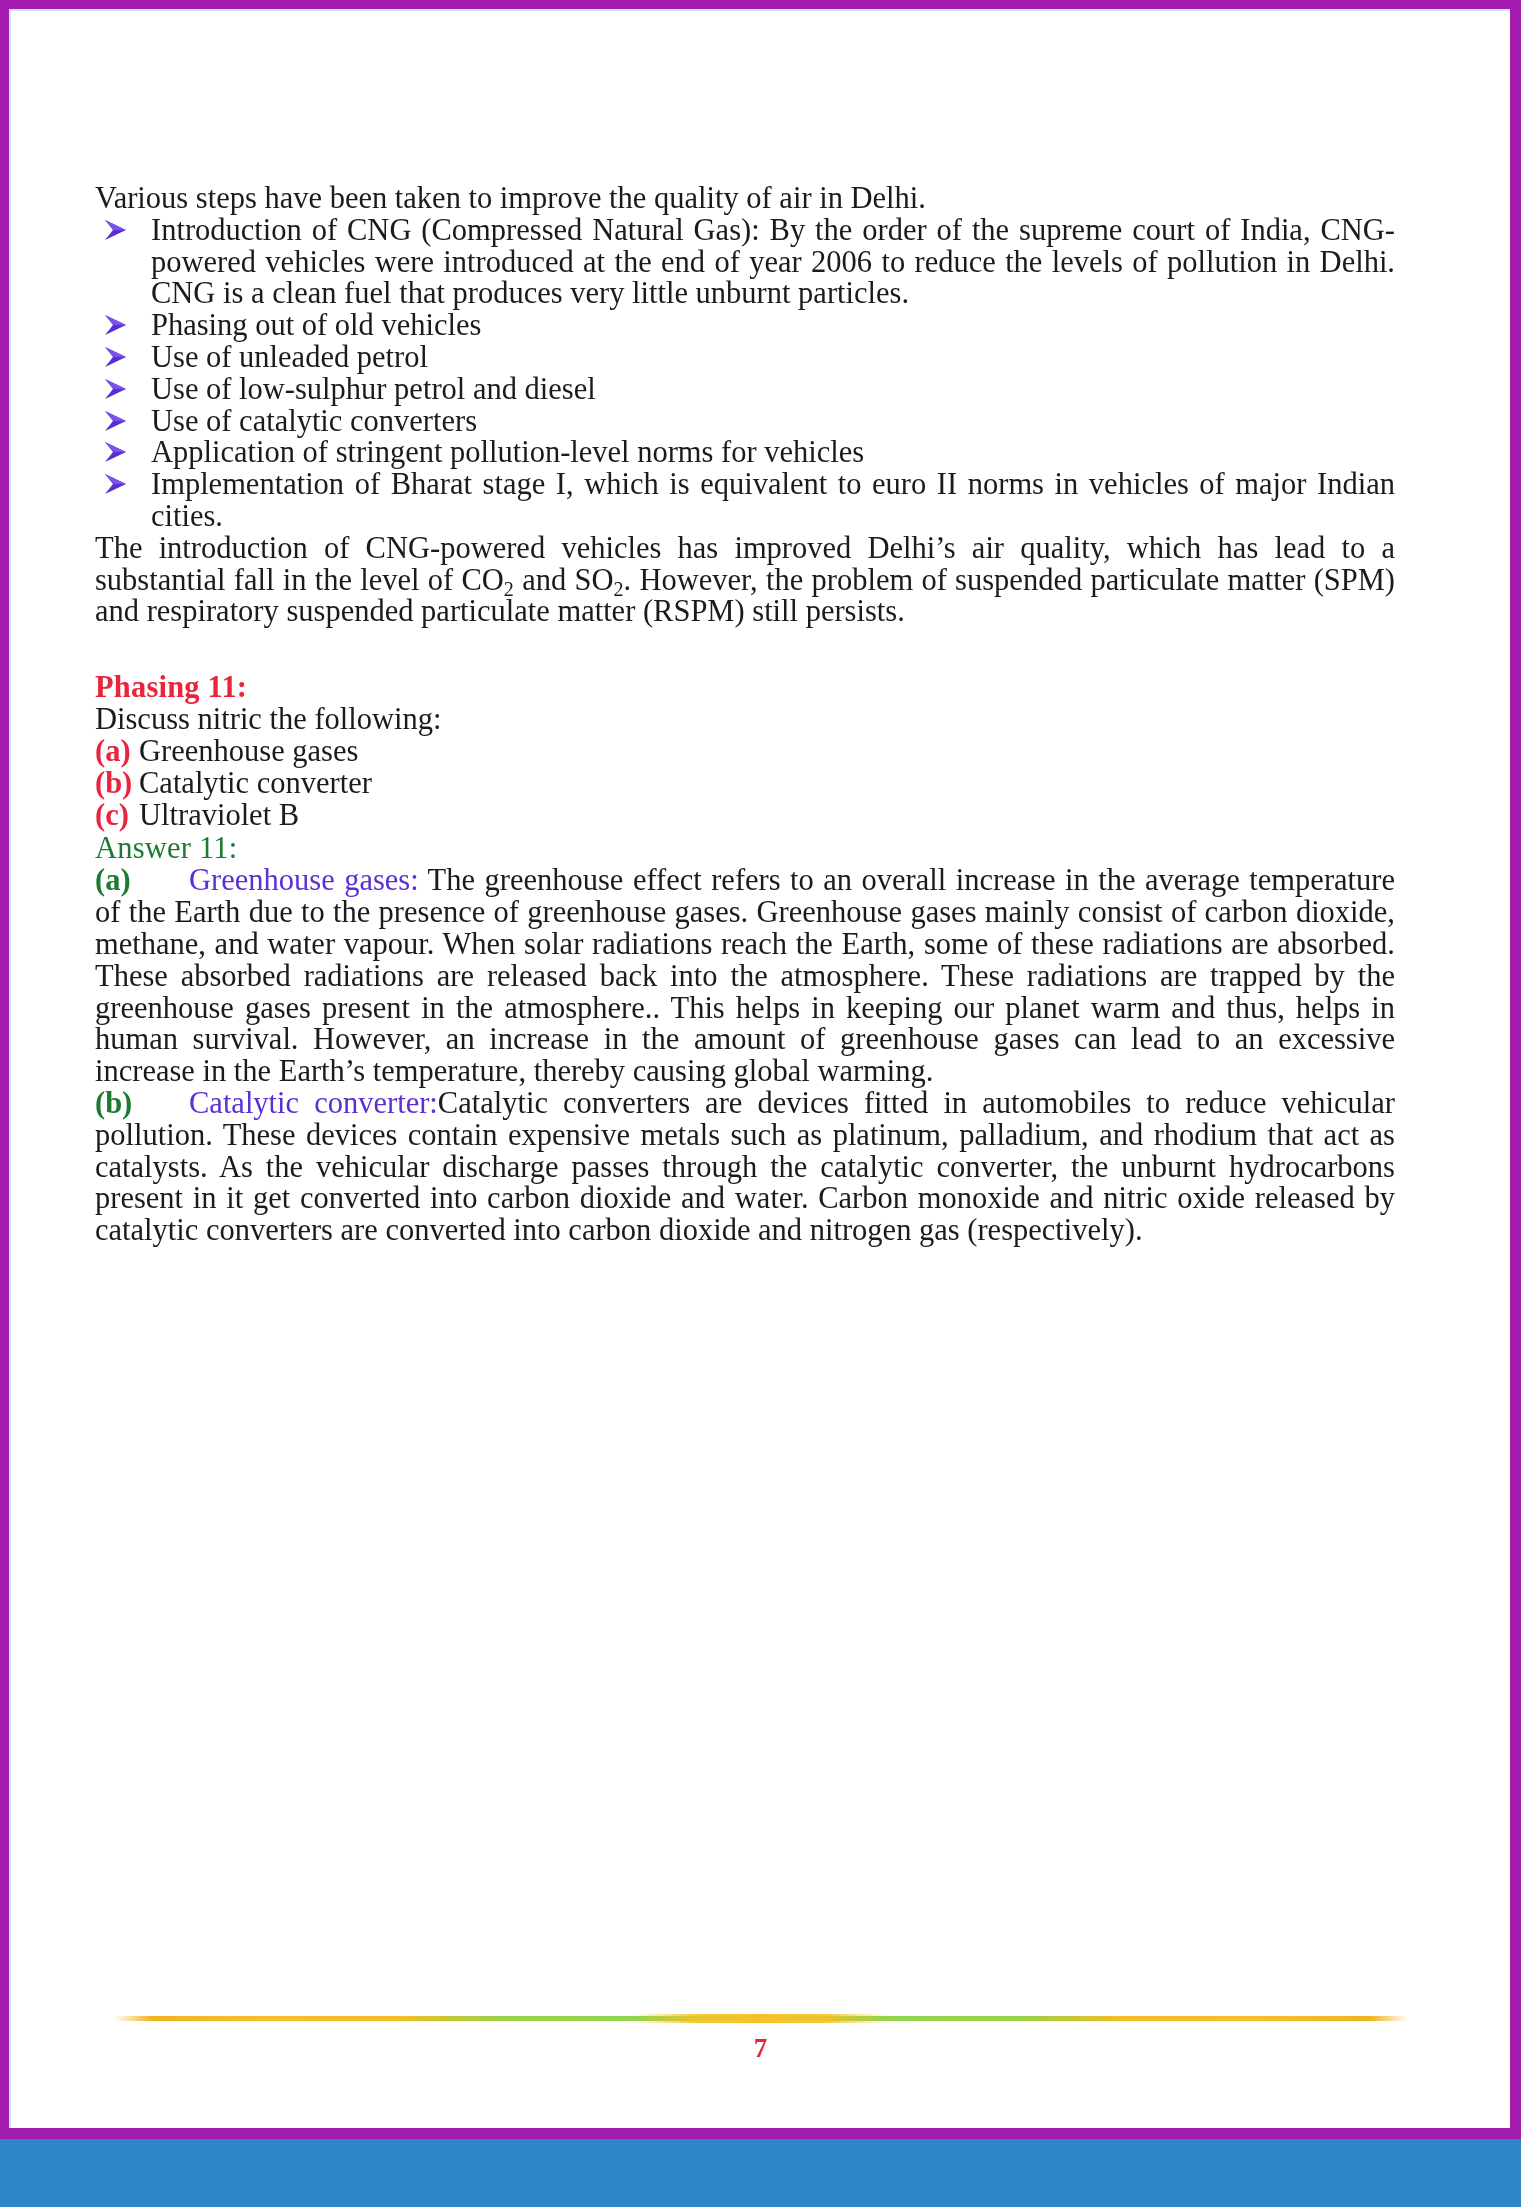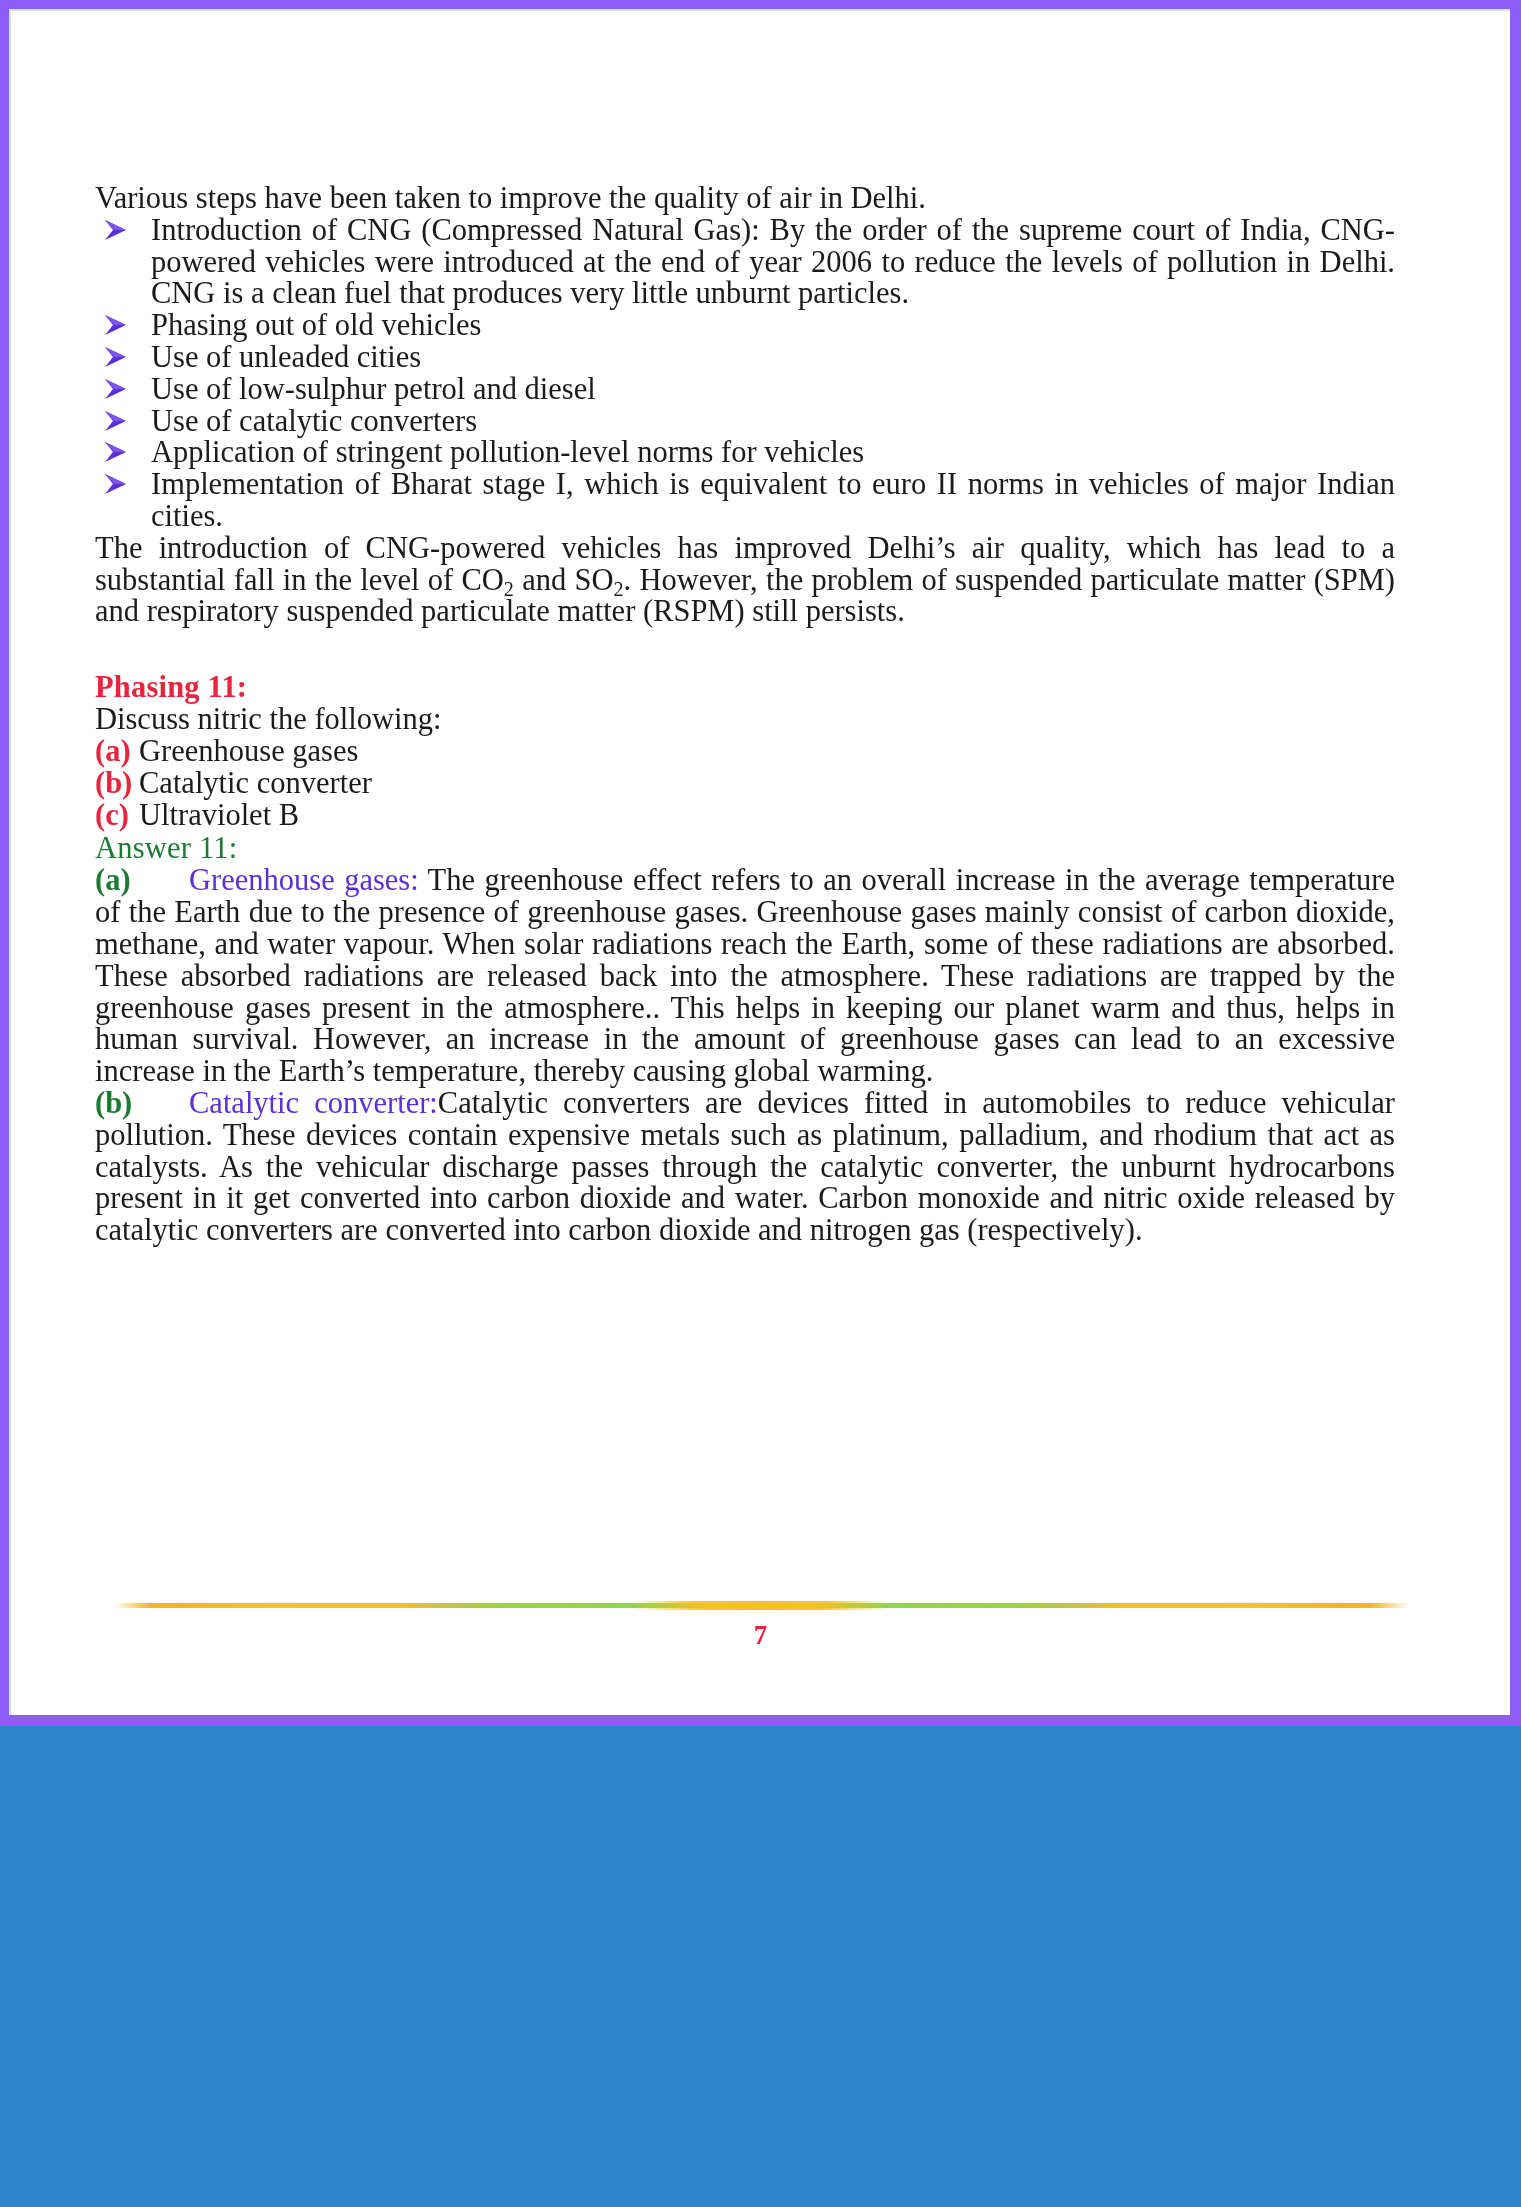--- a/index.html
+++ b/index.html
@@ -13,22 +13,22 @@
     background: #2e86c9;
     font-family: "Liberation Serif", "DejaVu Serif", serif;
     overflow: hidden;
   }
 
   
   .page-frame {
     position: absolute;
     left: 0; top: 0;
     width: 1521px;
-    height: 1726px;
-    background: #8b5cf6;
+    height: 2139px;
+    background: #a21caf;
     box-sizing: border-box;
     padding: 9px 11px 11px 9px;
   }
   .page-sheet {
     position: relative;
     width: 100%;
     height: 100%;
     background: #ffffff;
     box-sizing: border-box;
     border-top: 2px solid #cfe4f4;
@@ -242,21 +242,21 @@
           </span>
           <span>Phasing out of old vehicles</span>
         </li>
         <li class="single">
           <span class="bullet-arrow">
             <svg width="30" height="28" viewBox="0 0 30 28" aria-hidden="true">
               <path d="M3 4 L24 14 L3 24 L11 14 Z" fill="#5b2fd6"></path>
               <path d="M3 4 L24 14 L12 14 Z" fill="#7b55e8"></path>
             </svg>
           </span>
-          <span>Use of unleaded cities</span>
+          <span>Use of unleaded petrol</span>
         </li>
         <li class="single">
           <span class="bullet-arrow">
             <svg width="30" height="28" viewBox="0 0 30 28" aria-hidden="true">
               <path d="M3 4 L24 14 L3 24 L11 14 Z" fill="#5b2fd6"></path>
               <path d="M3 4 L24 14 L12 14 Z" fill="#7b55e8"></path>
             </svg>
           </span>
           <span>Use of low-sulphur petrol and diesel</span>
         </li>

